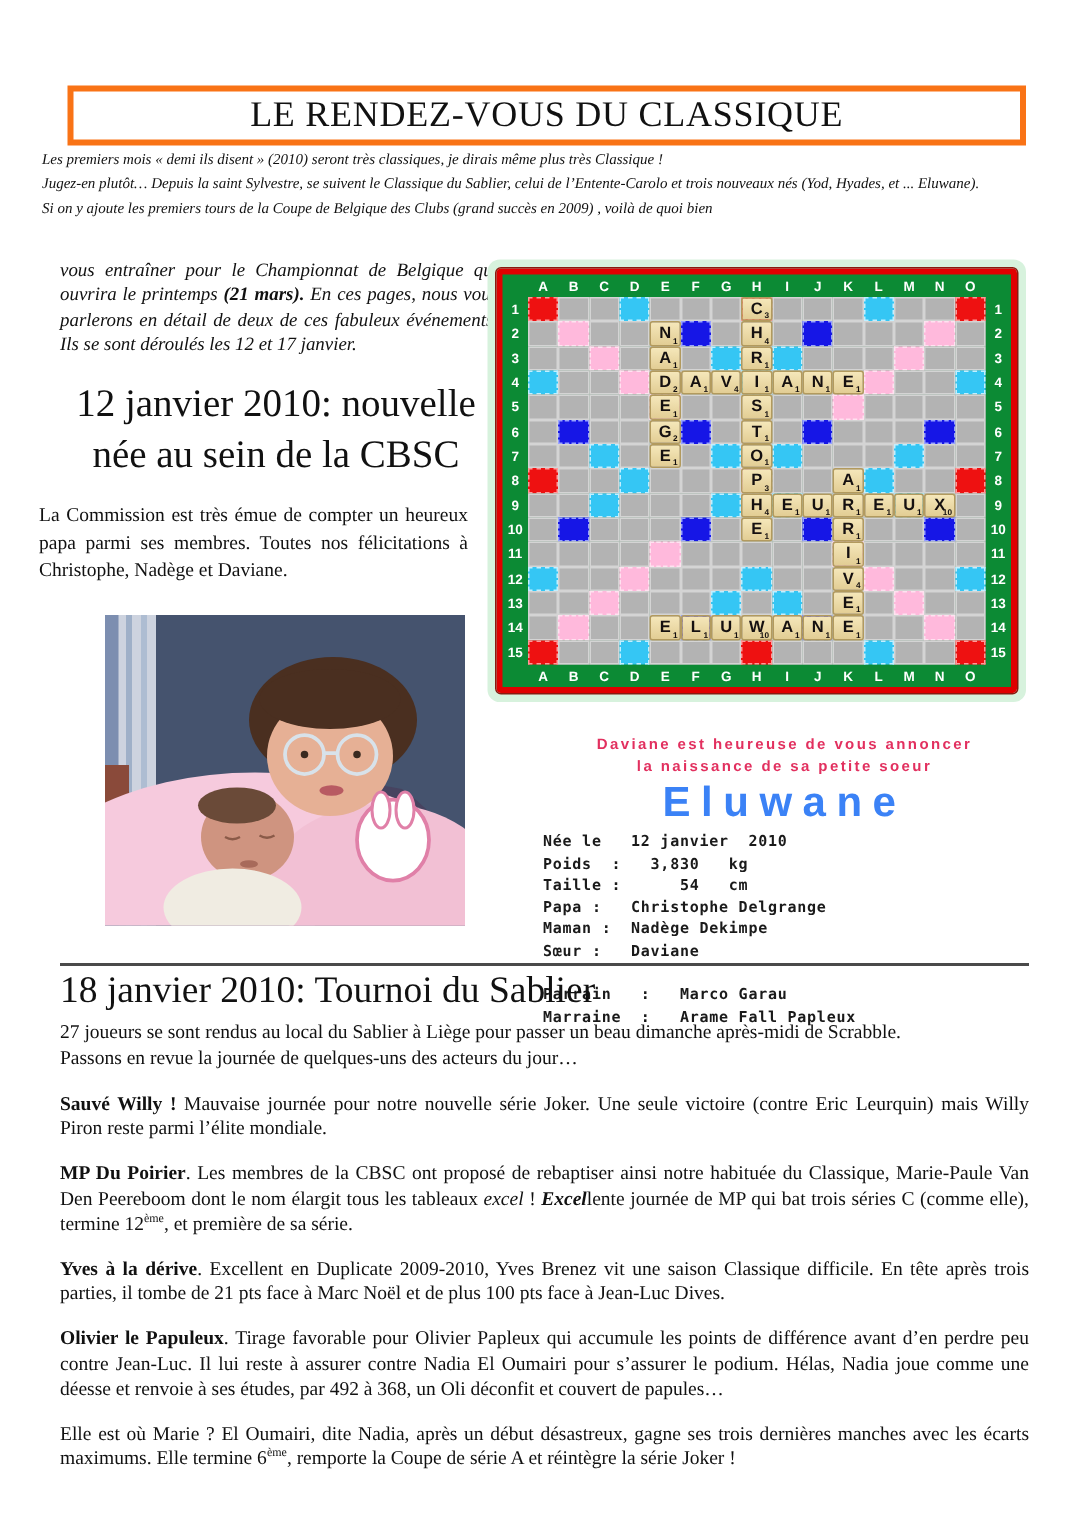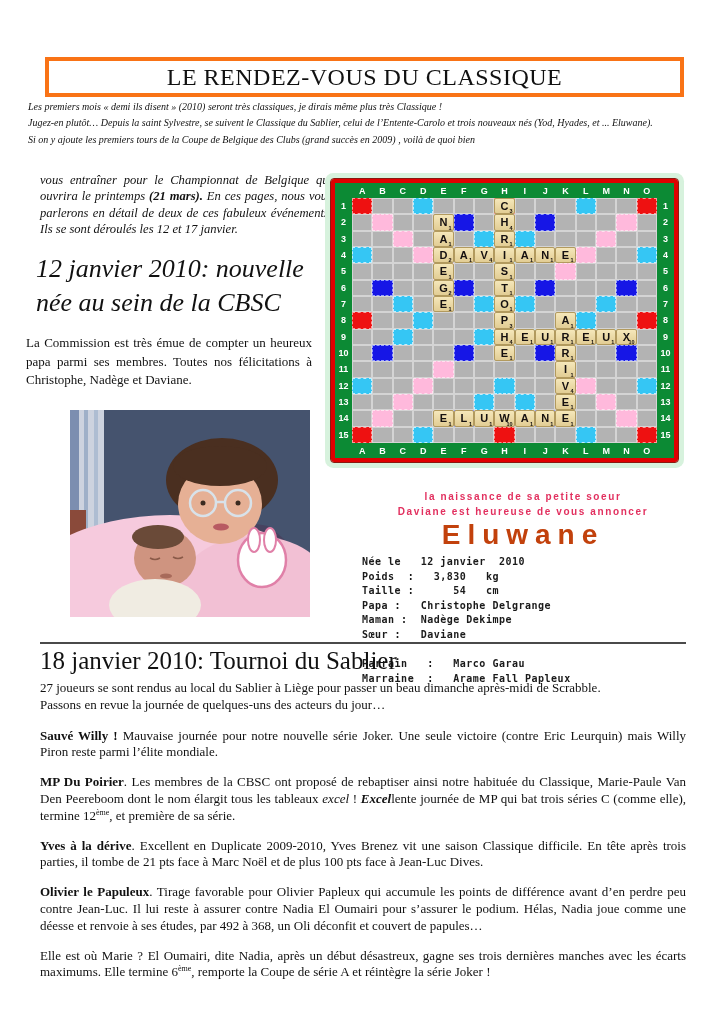--- a/index.html
+++ b/index.html
@@ -8,22 +8,22 @@
   
   .masthead{position:absolute;left:45px;top:57px;width:631px;height:32px;
             border:4px solid #f97316;display:flex;align-items:center;justify-content:center;}
   .masthead h1{margin:0;font-size:24px;font-weight:normal;letter-spacing:.5px;white-space:nowrap;}
   
   .intro-full{position:absolute;left:28px;top:99px;width:646px;
               font-style:italic;font-size:10px;line-height:16.4px;white-space:pre-line;}
   .intro-wrap{position:absolute;left:40px;top:172px;width:292px;
               font-style:italic;font-size:12.6px;line-height:16.4px;text-align:justify;}
   
-  .h-sec1{position:absolute;left:36px;top:252px;width:296px;text-align:left;
-          font-size:26px;line-height:34px;font-weight:normal;white-space:pre-line;margin:0;font-style:italic;}
+  .h-sec1{position:absolute;left:36px;top:252px;width:296px;text-align:center;
+          font-size:26px;line-height:34px;font-weight:normal;white-space:pre-line;margin:0;}
   .commission{position:absolute;left:26px;top:334px;width:286px;
               font-size:13px;line-height:18.5px;text-align:justify;}
   
   .photo{position:absolute;left:70px;top:410px;width:240px;height:207px;background:#45536e;}
   
   .board{position:absolute;left:331px;top:179px;width:339px;height:275px;
          background:#0c8a34;border:4px solid #e00000;border-radius:3px;
          outline:1px solid #8a1a10;box-shadow:0 0 0 6px #d7f2dd;}
   .board-grid{position:absolute;inset:0;display:grid;
               grid-template-columns:17px repeat(15,1fr) 17px;
@@ -471,23 +471,23 @@
         <div class="blabel">K</div>
         <div class="blabel">L</div>
         <div class="blabel">M</div>
         <div class="blabel">N</div>
         <div class="blabel">O</div>
         <div class="blabel"></div>
       </div>
   </div>
 
   <div class="annonce">
+    <div class="pink1" style="color: rgb(226, 48, 95);">Daviane est heureuse de vous annoncer</div>
     <div class="pink1" style="color: rgb(226, 48, 95);">la naissance de sa petite soeur</div>
-    <div class="pink1" style="color: rgb(226, 48, 95);">Daviane est heureuse de vous annoncer</div>
-    <div class="name" style="color: #c2410c;">Eluwane</div>
+    <div class="name" style="color: #3b82f6;">Eluwane</div>
     <div class="details">Née le   12 janvier  2010
 Poids  :   3,830   kg
 Taille :      54   cm
 Papa :   Christophe Delgrange
 Maman :  Nadège Dekimpe
 Sœur :   Daviane
 
 Parrain   :   Marco Garau
 Marraine  :   Arame Fall Papleux</div>
   </div>

